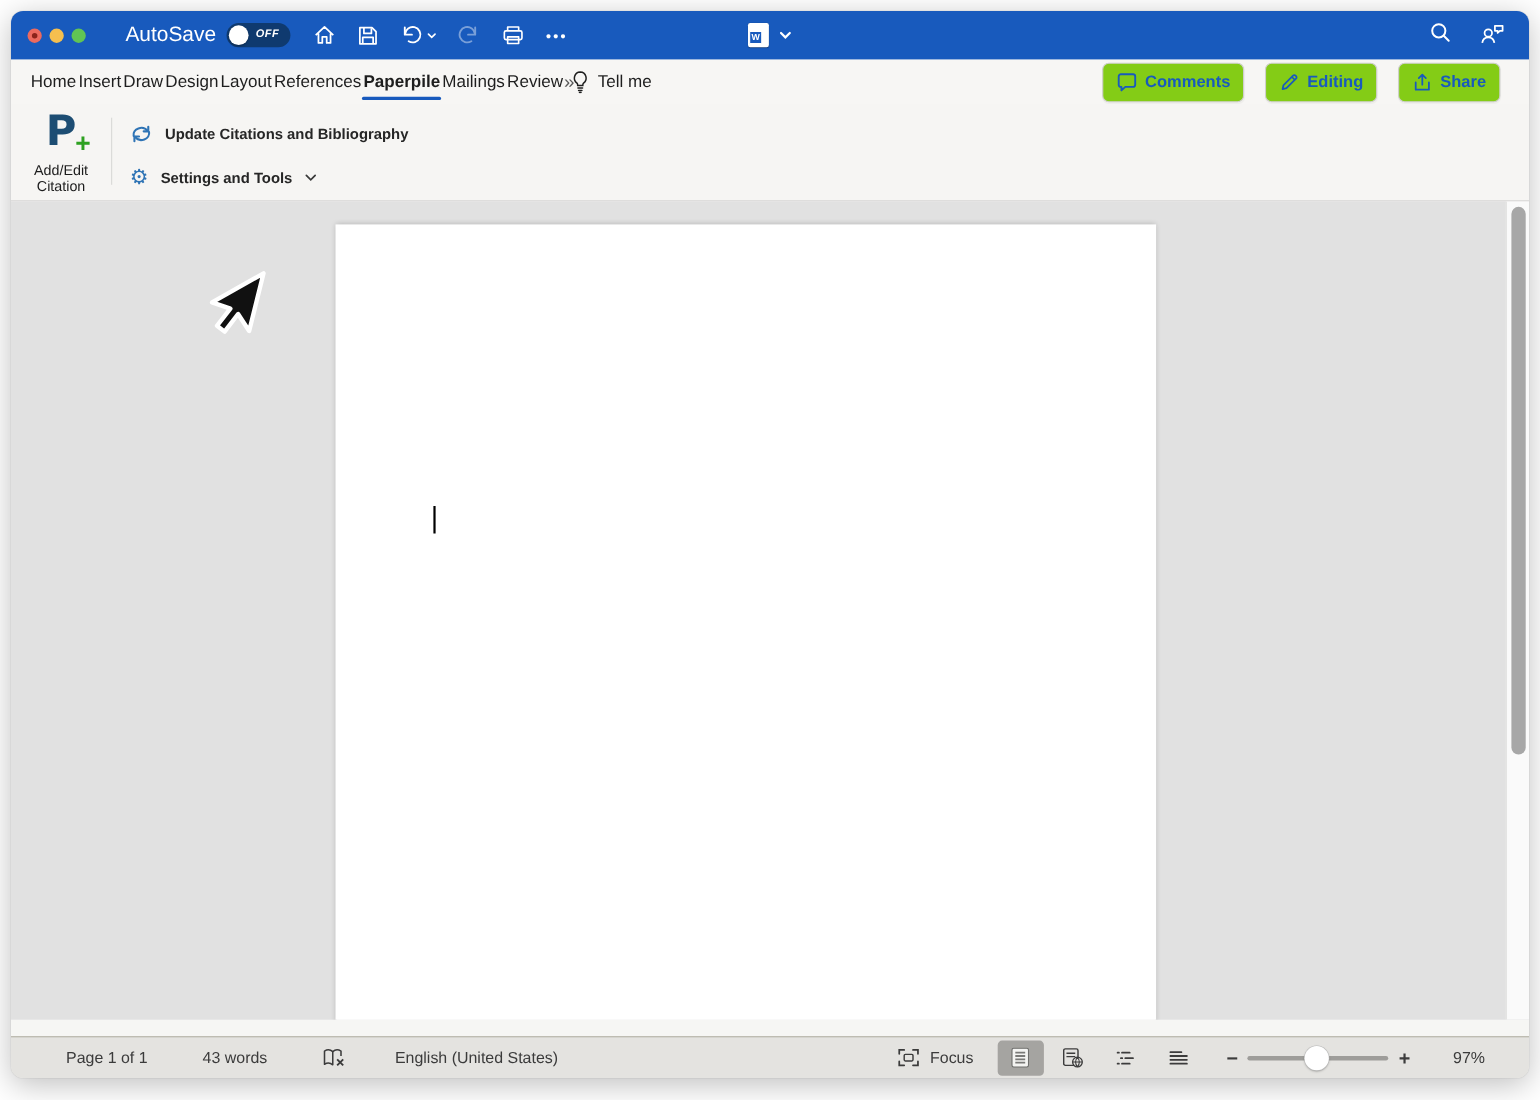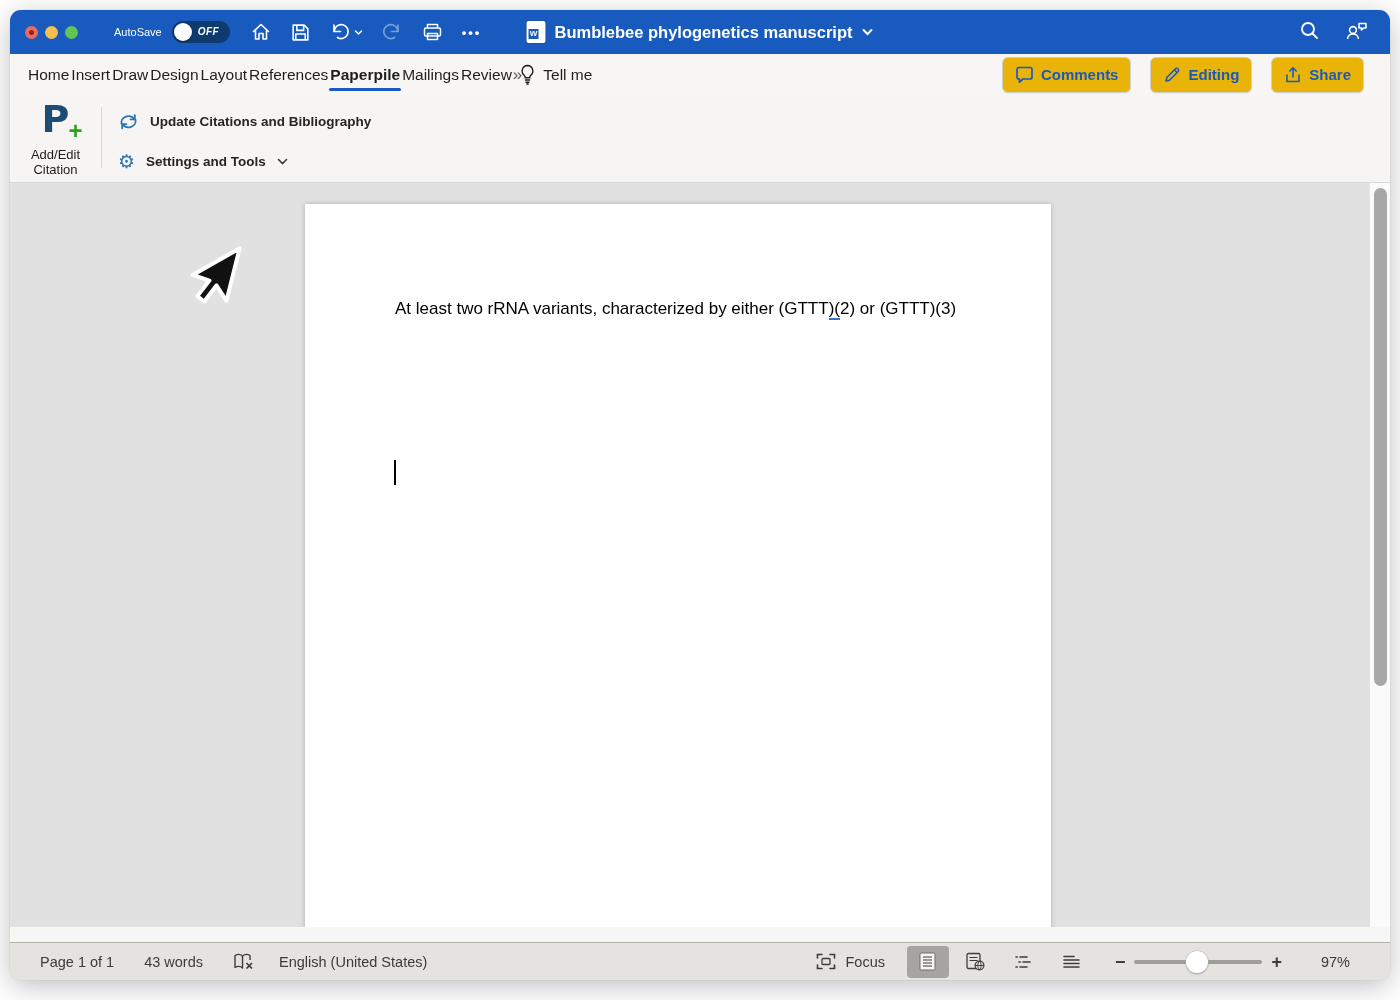--- a/index.html
+++ b/index.html
@@ -11,21 +11,21 @@
     display:flex; flex-direction:column;
   }
   
   .titlebar { height:44px; background:#185ABD; display:flex; align-items:center; padding-left:15px; position:relative; flex:0 0 44px; }
   .traffic { display:flex; gap:7px; align-items:center; }
   .tl { width:13px; height:13px; border-radius:50%; position:relative; }
   .tl.red { background:#EC6A5E; }
   .tl.red::after { content:""; position:absolute; left:4px; top:4px; width:5px; height:5px; border-radius:50%; background:#8c241a; }
   .tl.yellow { background:#F5BF4F; }
   .tl.green { background:#61C454; }
-  .autosave { margin-left:36px; color:#fff; font-size:11px; font-weight:500; }
+  .autosave { margin-left:36px; color:#fff; font-size:19px; font-weight:500; }
   .toggle { margin-left:10px; width:58px; height:22px; border-radius:11px; background:#0f3a6f; display:flex; align-items:center; position:relative; cursor:default;font-style:italic; }
   .toggle .knob { position:absolute; left:2px; top:2px; width:18px; height:18px; border-radius:50%; background:#fff; box-shadow:0 1px 2px rgba(0,0,0,.3); }
   .toggle .state { position:absolute; left:26px; top:5px; color:#fff; font-size:10px; font-weight:700; letter-spacing:.5px; }
   .tb-icons { margin-left:20px; display:flex; align-items:center; gap:18px; }
   .tb-icons svg { display:block; }
   .tb-ic { display:flex; align-items:center; }
   .undo-group { display:flex; align-items:center; gap:3px; }
   .dim { opacity:.42; }
   .tb-title { position:absolute; left:50%; top:0; height:44px; transform:translateX(-50%); display:flex; align-items:center; gap:9px; }
   .doc-badge { width:19px; height:22px; background:#fff; border-radius:2px; position:relative; box-shadow:0 0 1px rgba(0,0,0,.4); }
@@ -33,21 +33,21 @@
   .tb-title .t { color:#fff; font-size:16.5px; font-weight:700; }
   .tb-right { position:absolute; right:20px; top:0; height:44px; display:flex; align-items:center; gap:24px; }
   
   .tabrow { height:41px; background:#f7f6f4; display:flex; align-items:center; padding-left:17px; flex:0 0 41px; }
   .tab { font-size:15.5px; color:#1e1e1e; font-weight:500; position:relative; padding:9px 1px; cursor:default; white-space:nowrap; }
   .tab.active { font-weight:700; }
   .tab.active::after { content:""; position:absolute; left:0; right:0; bottom:2px; height:3px; border-radius:2px; background:#185ABD; }
   .overflow-chev { color:#5a5a5a; font-size:17px; letter-spacing:-2px; }
   .tellme { display:flex; align-items:center; gap:8px; font-size:15.5px; color:#1e1e1e; font-weight:500; }
   .tab-buttons { margin-left:auto; display:flex; gap:19px; margin-right:26px; }
-  .pill-btn { height:36px; background:#eab308; border:1px solid #cfcfcc; border-radius:6px; display:flex; align-items:center; gap:7px; padding:0 12px; color:#185ABD; font-size:15px; font-weight:600; box-shadow:0 1px 1px rgba(0,0,0,.04); cursor:default; white-space:nowrap; }
+  .pill-btn { height:36px; background:#84cc16; border:1px solid #cfcfcc; border-radius:6px; display:flex; align-items:center; gap:7px; padding:0 12px; color:#185ABD; font-size:15px; font-weight:600; box-shadow:0 1px 1px rgba(0,0,0,.04); cursor:default; white-space:nowrap; }
   
   .ribbon { height:88px; background:#f6f5f3; border-bottom:1px solid #d8d8d6; position:relative; flex:0 0 88px; }
   .pp-group { position:absolute; left:0; top:0; width:91px; height:88px; display:flex; flex-direction:column; align-items:center; cursor:default; }
   .pp-logo { height:48px; display:flex; align-items:flex-start; margin-top:2px; position:relative; }
   .pp-p { font-size:38px; font-weight:800; color:#1d4d73; line-height:44px; font-family:"DejaVu Sans", sans-serif; }
   .pp-plus { position:absolute; right:-13px; bottom:4px; font-size:24px; font-weight:800; color:#2EA121; line-height:20px; }
   .pp-label { font-size:13px; color:#1c1c1c; text-align:center; line-height:15px; margin-top:2px; }
   .ribbon-divider { position:absolute; left:91px; top:12px; bottom:14px; width:1px; background:#d9d9d6; }
   .ribbon-item { position:absolute; left:108px; height:28px; display:flex; align-items:center; gap:11px; cursor:default; }
   .ribbon-item .lbl { font-size:13.5px; font-weight:600; color:#262626; }
@@ -60,21 +60,21 @@
   .page-text { position:absolute; left:90px; top:83px; right:90px; font-size:17px; color:#000; }
   .page-text p { line-height:43px; height:43px; white-space:nowrap; }
   .grammar-mark { border-bottom:2px solid #3b6bd6; }
   .caret { position:absolute; left:89px; top:256px; width:1.5px; height:25px; background:#000; }
   .cursor-arrow { position:absolute; left:176px; top:58px; }
   .vscroll { position:absolute; right:0; top:0; bottom:0; width:21px; background:#fafafa; border-left:1px solid #e4e4e3; }
   .vthumb { position:absolute; top:5px; left:4px; width:13px; height:498px; border-radius:7px; background:#a7a7a7; }
   
   .bottomstrip { height:15px; background:#f6f6f4; flex:0 0 15px; }
   .statusbar { height:38px; background:#e4e3e0; border-top:1px solid #b3b2a6; display:flex; align-items:center; padding:0 40px 0 30px; font-size:14.5px; color:#3b3b3b; flex:0 0 38px; }
-  .sb-item { margin-right:30px; white-space:nowrap; }
+  .sb-item { margin-right:30px; white-space:nowrap;margin-left:20px; }
   .sb-right { margin-left:auto; display:flex; align-items:center; }
   .focus-group { display:flex; align-items:center; gap:9px; margin-right:22px; }
   .viewbtns { display:flex; align-items:center; gap:6px; margin-right:22px; }
   .viewbtn { width:42px; height:32px; display:flex; align-items:center; justify-content:center; border-radius:4px; }
   .viewbtn.selected { background:#a5a4a1; }
   .zoomctl { display:flex; align-items:center; gap:9px; margin-right:24px; }
   .zoom-sign { font-size:18px; font-weight:700; color:#3c3c3c; line-height:18px; }
   .ztrack { width:128px; height:4px; border-radius:2px; background:#9e9d9a; position:relative; }
   .zthumb { position:absolute; left:52px; top:-9px; width:22px; height:22px; border-radius:50%; background:#fff; box-shadow:0 0 0 .5px #bbb, 0 1px 2px rgba(0,0,0,.35); }
   .zoom-pct { width:44px; text-align:right; }
@@ -133,21 +133,20 @@
             <rect x="3.5" y="7" width="16" height="8" rx="1.5"></rect>
             <rect x="6.5" y="12.5" width="10" height="6"></rect>
           </svg>
       </span>
       <span class="tb-ic" style="color:#fff;font-size:13px;letter-spacing:2px;font-weight:700;">•••</span>
     </div>
     <div class="tb-title">
       <span class="doc-badge">
           <span class="w">W</span>
         </span>
-      <span class="t">Bumblebee phylogenetics manuscript</span>
       <svg width="12" height="8" viewBox="0 0 12 8" fill="none" stroke="#fff" stroke-width="2" stroke-linecap="round">
           <path d="M2 2 L6 6 L10 2"></path>
         </svg>
     </div>
     <div class="tb-right">
       <span>
         <svg width="21" height="21" viewBox="0 0 21 21" fill="none" stroke="#fff" stroke-width="1.8" stroke-linecap="round">
             <circle cx="9" cy="9" r="6"></circle>
             <path d="M13.5 13.5 L18 18"></path>
           </svg>
@@ -228,21 +227,20 @@
       <span class="lbl">Settings and Tools</span>
       <svg width="11" height="7" viewBox="0 0 11 7" fill="none" stroke="#3a3a3a" stroke-width="1.6" stroke-linecap="round">
           <path d="M1.5 1.5 L5.5 5.5 L9.5 1.5"></path>
         </svg>
     </div>
   </div>
 
   <div class="docarea">
     <div class="page">
       <div class="page-text">
-        <p><span>At least two rRNA variants, characterized by either (GTTT</span><span class="grammar-mark">)(</span><span>2) or (GTTT)(3)</span></p>
       </div>
       <div class="caret"></div>
     </div>
     <div class="cursor-arrow">
       <svg width="62" height="92" viewBox="0 0 62 92">
           <g transform="translate(56,6) scale(-1,1) rotate(-14)">
             <path d="M2 2 L2 56 L15.5 43.5 L23.5 62 L31.5 58.5 L23.5 40.5 L41 39 Z" fill="#111" stroke="#fff" stroke-width="4" stroke-linejoin="round"></path>
           </g>
         </svg>
     </div>

